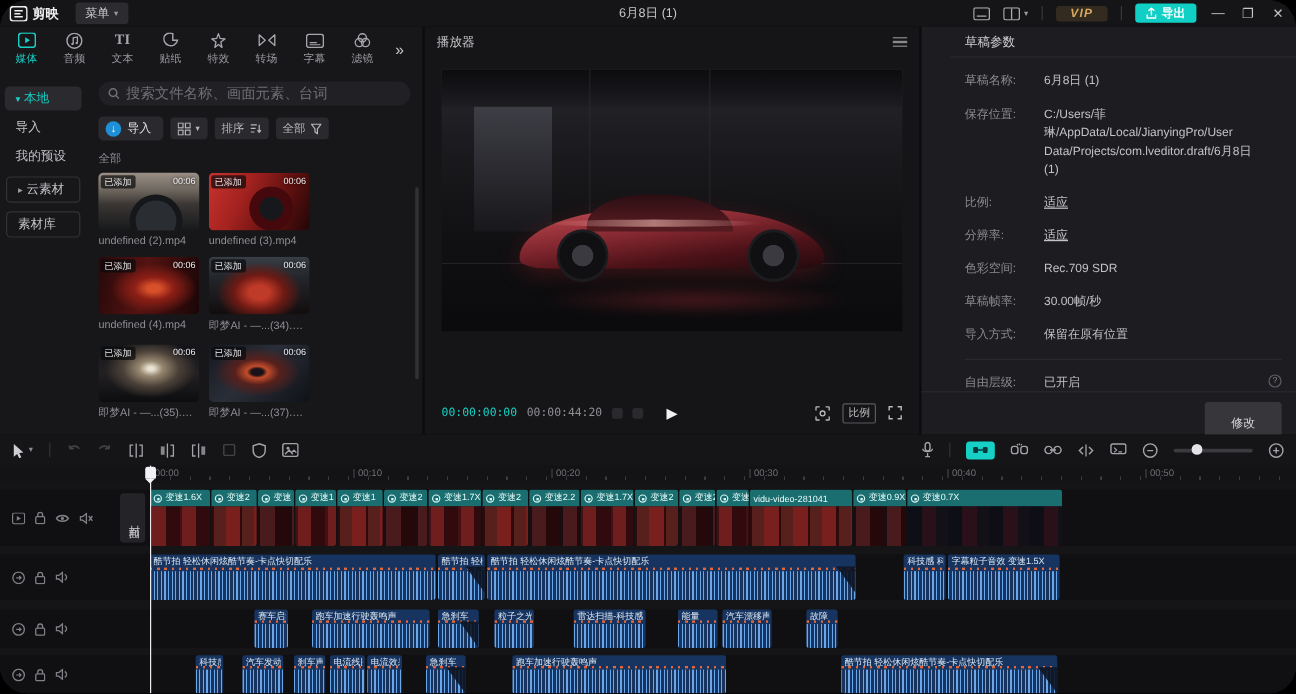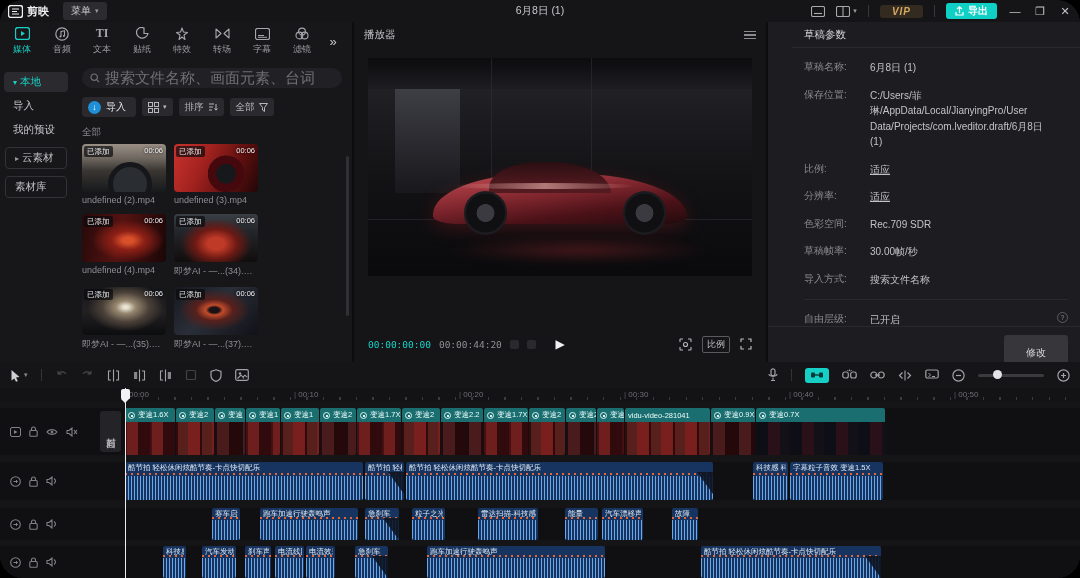--- a/index.html
+++ b/index.html
@@ -46,21 +46,21 @@
              font-size:10.5px; color:#c3c3c7; border-radius:4px; gap:3px; }
   .sb-item .caret { font-size:8px; color:#9a9aa0; }
   .sb-item.active { background:#2a2a2f; color:#17d0c5; }
   .sb-item.active .caret { color:#17d0c5; }
   .sb-item.boxed { border:1px solid #323237; margin:7px 5px; height:22px; }
 
   
   #media-content { flex:1; position:relative; padding:8px 10px 0 10px; }
   #search-bar { height:20px; background:#212125; border-radius:10px; display:flex; align-items:center;
                 gap:5px; padding:0 8px; }
-  #search-bar .ph { font-size:15px; color:#6f6f75; white-space:nowrap; overflow:hidden; }
+  #search-bar .ph { font-size:12px; color:#6f6f75; white-space:nowrap; overflow:hidden; }
   #media-controls { margin-top:9px; display:flex; align-items:center; gap:6px; }
   #import-btn { background:#2a2a2e; border-radius:4px; height:20px; padding:0 10px 0 6px; display:flex;
                 align-items:center; gap:5px; font-size:10px; color:#e2e2e6; }
   #import-circle { width:13px; height:13px; border-radius:50%; background:#1f8fd6;
                    display:flex; align-items:center; justify-content:center; color:#fff; font-size:9px; }
   .mc-btn { background:#2a2a2e; border-radius:3px; height:18px; padding:0 6px; display:flex;
             align-items:center; gap:4px; font-size:9.5px; color:#b8b8bc; }
   .mc-btn:first-of-type { margin-left:auto; }
   #media-section-label { margin-top:9px; font-size:9.5px; color:#8a8a90; }
   #media-grid { margin-top:5px; display:flex; flex-wrap:wrap; column-gap:8px; row-gap:9px; width:190px; }
@@ -488,21 +488,21 @@
       <div class="prow">
         <span class="pl">色彩空间:</span>
         <span class="pv">Rec.709 SDR</span>
       </div>
       <div class="prow">
         <span class="pl">草稿帧率:</span>
         <span class="pv">30.00帧/秒</span>
       </div>
       <div class="prow">
         <span class="pl">导入方式:</span>
-        <span class="pv">搜索文件名称</span>
+        <span class="pv">保留在原有位置</span>
       </div>
       <div id="params-divider"></div>
       <div class="prow">
         <span class="pl">自由层级:</span>
         <span class="pv">已开启</span>
         <span class="info">?</span>
       </div>
     </div>
     <div id="params-footer">
       <div id="modify-btn">修改</div>

